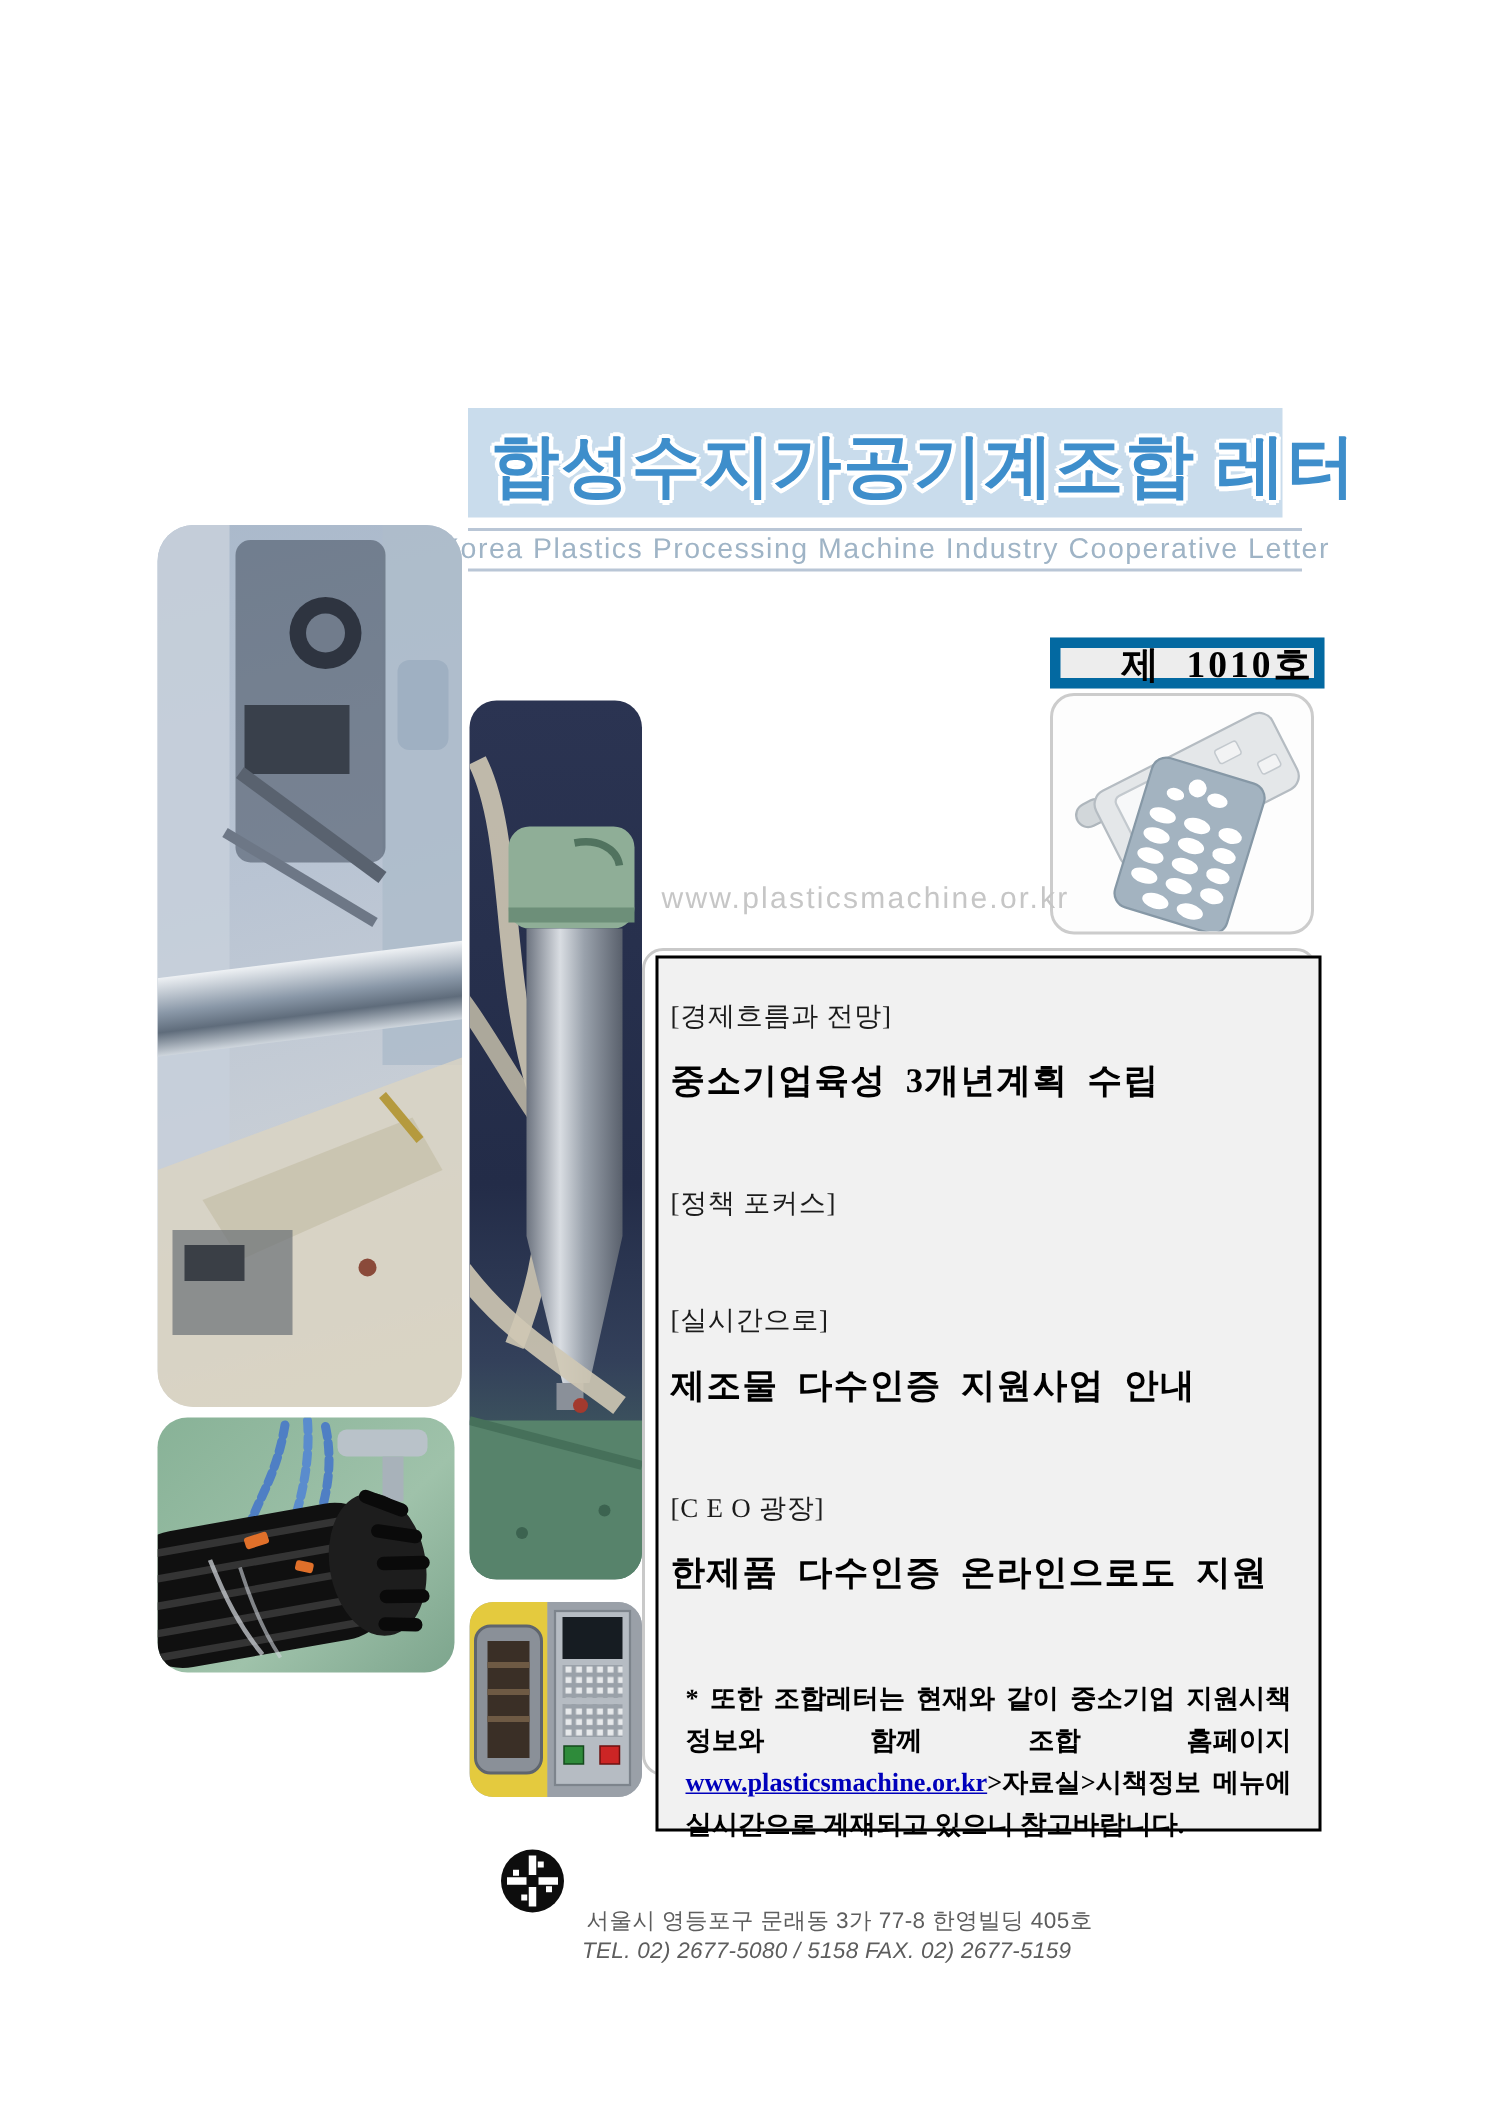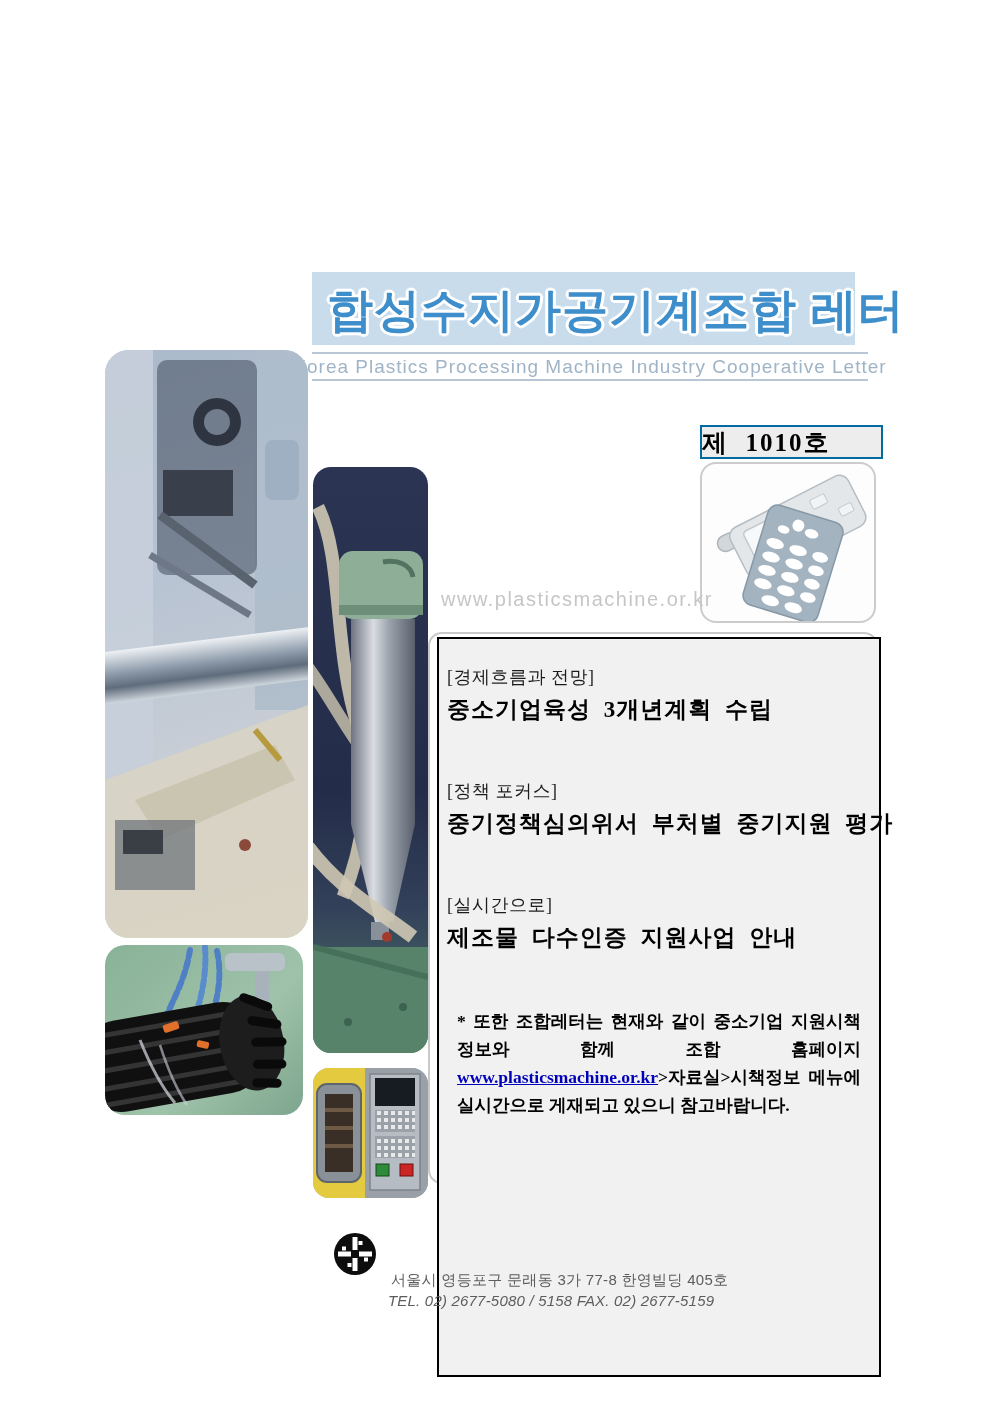--- a/index.html
+++ b/index.html
@@ -24,40 +24,40 @@
   .photo1{left:105px;top:350px;width:203px;height:588px;border-radius:24px;
           background:linear-gradient(165deg,#aab9cb 0%,#b9c4d3 40%,#c9cfd6 70%,#d8d4c6 100%);}
   .photo2{left:105px;top:945px;width:198px;height:170px;border-radius:20px;
           background:linear-gradient(135deg,#88b297 0%,#9fc2aa 60%,#7da58d 100%);}
   .photo3{left:313px;top:467px;width:115px;height:586px;border-radius:18px;
           background:linear-gradient(180deg,#2b3452 0%,#232c48 55%,#33405a 75%,#4f7a66 100%);}
   .photo4{left:313px;top:1068px;width:115px;height:130px;border-radius:16px;background:#a7adb4;}
 
   
   .issue-box{position:absolute;left:700px;top:425px;width:183px;height:34px;background:#ededed;
-             border:2px solid #0369a1;box-sizing:border-box;display:flex;align-items:center;justify-content:flex-start;}
+             border:7px solid #0369a1;box-sizing:border-box;display:flex;align-items:center;justify-content:flex-end;}
   .issue-box span{font-family:"Liberation Serif",serif;font-weight:bold;font-size:25px;color:#000;
                   letter-spacing:2px;white-space:pre;}
 
   
   .phone-box{position:absolute;left:700px;top:462px;width:176px;height:161px;background:#fdfdfd;
              border:2px solid #cccccc;border-radius:16px;box-sizing:border-box;overflow:hidden;}
 
   
   .watermark{position:absolute;left:441px;top:588px;font-family:"Liberation Sans",sans-serif;
              font-size:20px;color:#c6c6c6;letter-spacing:1.5px;white-space:nowrap;}
 
   
   .toc-outline{position:absolute;left:428px;top:632px;width:450px;height:552px;
                border:2px solid #c9c9c9;border-radius:14px;box-sizing:border-box;background:transparent;}
-  .toc-box{position:absolute;left:437px;top:637px;width:444px;height:740px;background:#f1f1f1;
+  .toc-box{position:absolute;left:437px;top:637px;width:444px;height:584px;background:#f1f1f1;
            border:2px solid #000;box-sizing:border-box;padding:26px 8px 0 8px;}
   .toc-section{margin-bottom:54px;}
   .toc-category{font-size:18px;color:#1c1c1c;letter-spacing:0.5px;}
-  .toc-title{font-size:23px;font-weight:bold;color:#000;margin-top:5px;letter-spacing:1px;word-spacing:6px;white-space:nowrap;}
+  .toc-title{font-size:23px;font-weight:bold;color:#000;margin-top:16px;letter-spacing:1px;word-spacing:6px;white-space:nowrap;}
   .toc-note{margin:10px;font-size:17.5px;font-weight:bold;color:#000;line-height:28px;text-align:justify;}
   .note-link{color:#0000bb;text-decoration:underline;cursor:pointer;}
 
   
   .org-logo{position:absolute;left:333px;top:1232px;width:44px;height:44px;}
   .org-name{position:absolute;left:388px;top:1237px;font-family:"Liberation Sans",sans-serif;
             font-weight:bold;font-size:22px;color:#111;letter-spacing:0.5px;white-space:nowrap;}
   .org-address{position:absolute;left:391px;top:1271px;font-family:"Liberation Sans",sans-serif;
                font-size:15px;color:#5d5d5d;letter-spacing:0.3px;white-space:nowrap;}
   .org-tel{position:absolute;left:388px;top:1292px;font-family:"Liberation Sans",sans-serif;
@@ -216,28 +216,31 @@
   <div class="toc-outline"></div>
   <div class="toc-box">
 
     <div class="toc-section">
       <div class="toc-category">[경제흐름과 전망]</div>
       <div class="toc-title">중소기업육성 3개년계획 수립</div>
     </div>
 
     <div class="toc-section">
       <div class="toc-category">[정책 포커스]</div>
-      <div class="toc-title">중기정책심의위서 부처별 중기지원 평가</div>
     </div>
 
     <div class="toc-section">
       <div class="toc-category">[실시간으로]</div>
       <div class="toc-title">제조물 다수인증 지원사업 안내</div>
     </div>
 
+    <div class="toc-section">
+      <div class="toc-category">[C E O 광장]</div>
+      <div class="toc-title">한제품 다수인증 온라인으로도 지원</div>
+    </div>
 
     <p class="toc-note"><span>* 또한 조합레터는 현재와 같이 중소기업 지원시책 정보와 함께 조합 홈페이지</span><a class="note-link">www.plasticsmachine.or.kr</a><span>&gt;자료실&gt;시책정보 메뉴에 실시간으로 게재되고 있으니 참고바랍니다.</span></p>
   </div>
 
   <svg class="org-logo" viewBox="0 0 44 44" xmlns="http://www.w3.org/2000/svg">
     <circle cx="22" cy="22" r="21" fill="#0d0d0d"></circle>
     <rect x="19.5" y="5" width="5" height="13" fill="#ffffff"></rect>
     <rect x="19.5" y="26" width="5" height="13" fill="#ffffff"></rect>
     <rect x="5" y="19.5" width="13" height="5" fill="#ffffff"></rect>
     <rect x="26" y="19.5" width="13" height="5" fill="#ffffff"></rect>

